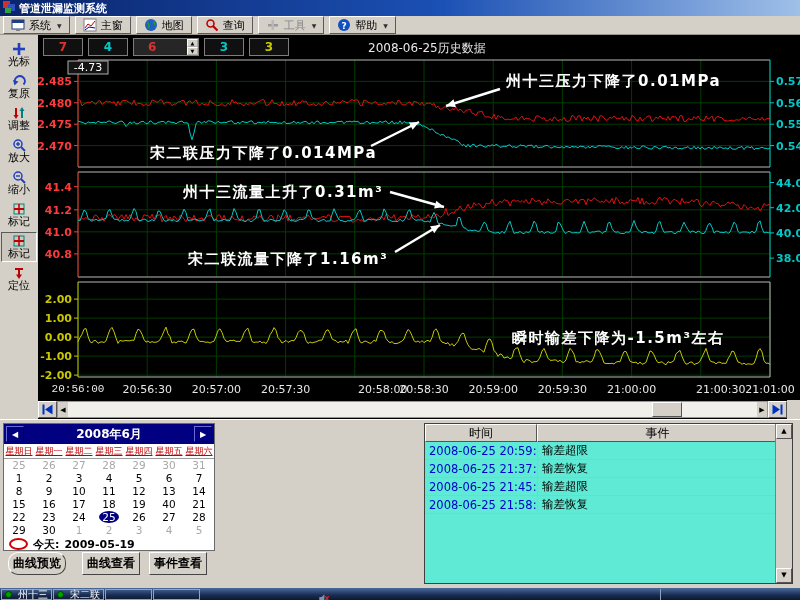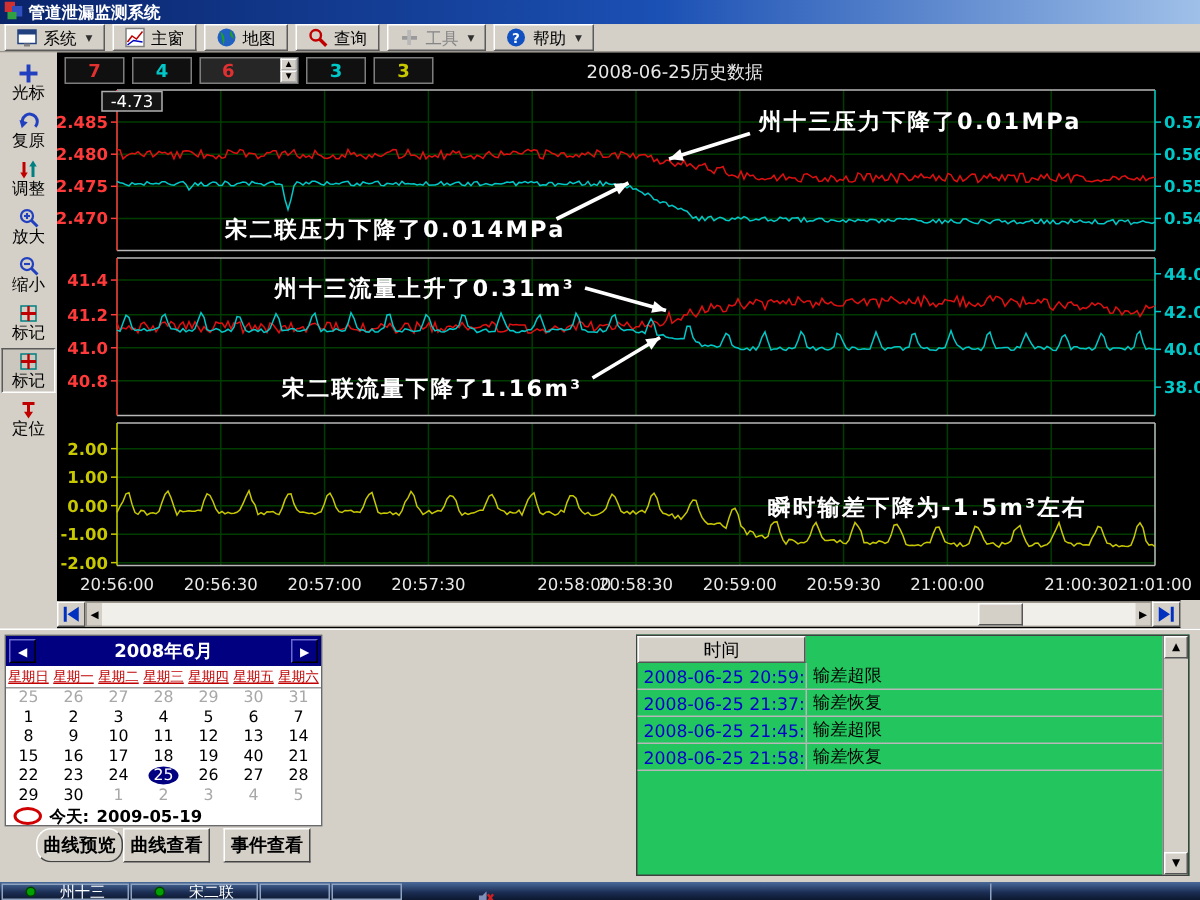--- a/index.html
+++ b/index.html
@@ -18,21 +18,21 @@
     font-size:11px;color:#000;border:1px solid transparent;}
   .tool-item.pressed{border:1px solid;border-color:#5a5a5a #ffffff #ffffff #5a5a5a;background:#cbc7bf;}
   .tool-item .lbl{line-height:12px;}
   .chart-stack{width:762px;background:#000;display:flex;flex-direction:column;position:relative;}
   .num-row{height:23px;display:flex;align-items:center;position:relative;}
   .counter{width:38px;height:16px;margin-left:5px;background:#101010;border:1px solid #7d7d7d;
     display:flex;align-items:center;justify-content:center;font-size:12px;font-weight:bold;}
   .counter.spin{width:50px;background:#262626;justify-content:space-between;padding-left:14px;box-sizing:content-box;}
   .spinner{width:11px;height:16px;display:flex;flex-direction:column;}
   .spinner div{flex:1;background:#d4d0c8;border:1px outset #fff;font-size:5px;line-height:6px;text-align:center;color:#000;}
-  .chart-title{position:absolute;left:330px;top:5px;color:#e8e8e8;font-size:12px;margin-left:23px;}
+  .chart-title{position:absolute;left:330px;top:5px;color:#e8e8e8;font-size:12px;}
   #charts svg{display:block;}
   .time-axis{height:20px;position:relative;}
   .time-axis span{position:absolute;top:3px;transform:translateX(-50%);color:#e8e8e8;font-size:11px;white-space:nowrap;}
   .scroll-row{height:19px;display:flex;align-items:center;background:#000;}
   .vcr-btn{width:19px;height:17px;background:#d4d0c8;border:1px solid;border-color:#fff #555 #555 #fff;
     display:flex;align-items:center;justify-content:center;box-sizing:border-box;}
   .hscroll{flex:1;height:17px;background:#d4d0c8;display:flex;align-items:center;border:1px solid #9a968e;box-sizing:border-box;}
   .scroll-arrow{width:10px;font-size:7px;text-align:center;color:#000;}
   .scroll-track{flex:1;height:15px;background:#f1efe9;position:relative;}
   .scroll-thumb{position:absolute;top:0;height:15px;width:30px;background:#d4d0c8;border:1px solid;border-color:#fff #555 #555 #fff;box-sizing:border-box;}
@@ -47,35 +47,35 @@
     color:#c00000;font-size:9px;border-bottom:1px solid #9a9a9a;text-decoration:underline;}
   .cal-grid{display:grid;grid-template-columns:repeat(7,1fr);grid-auto-rows:13px;text-align:center;font-size:10.5px;color:#000;}
   .cal-cell span{display:inline-block;min-width:20px;line-height:12px;}
   .cal-cell.other{color:#a8a8a8;}
   .cal-cell.sel span{background:#000080;color:#fff;border-radius:50%;}
   .cal-footer{height:14px;display:flex;align-items:center;gap:5px;padding-left:5px;font-size:11px;font-weight:bold;color:#000;}
   .today-icon{width:15px;height:8px;border:2px solid #d00000;border-radius:50%;}
   .panel-btn{position:absolute;top:132px;width:56px;height:21px;background:#d4d0c8;
     border:1px solid;border-color:#fff #444 #444 #fff;font-size:12px;font-weight:bold;color:#000;
     display:flex;align-items:center;justify-content:center;}
-  .event-table{position:absolute;left:424px;top:3px;width:369px;height:161px;background:#22c55e;border:1px solid #404040;box-sizing:border-box;}
+  .event-table{position:absolute;left:424px;top:3px;width:369px;height:161px;background:#5eead4;border:1px solid #404040;box-sizing:border-box;}
   .tbl-header{display:flex;height:18px;}
   .th{background:#d4d0c8;border:1px solid;border-color:#fff #555 #555 #fff;box-sizing:border-box;
     display:flex;align-items:center;justify-content:center;font-size:12px;color:#000;}
   .tbl-row{display:flex;height:17px;border-bottom:1px solid #b8b8b8;}
   .td{font-size:11.5px;display:flex;align-items:center;padding-left:4px;box-sizing:border-box;white-space:nowrap;overflow:hidden;}
   .td.time{color:#0000cc;}
   .td.evt{color:#000;border-left:1px solid #b8b8b8;}
   .vscroll{position:absolute;right:0;top:0;bottom:0;width:16px;background:#d4d0c8;border-left:1px solid #808080;}
   .vs-btn{height:15px;background:#d4d0c8;border:1px solid;border-color:#fff #555 #555 #fff;box-sizing:border-box;
     font-size:7px;text-align:center;line-height:13px;color:#000;}
   .vs-btn.bottom{position:absolute;bottom:0;left:0;right:0;}
   .taskbar{height:13px;background:linear-gradient(180deg,#4a6a9a,#1a2c52 55%,#0a1428);display:flex;align-items:center;position:relative;}
-  .task-cell{height:11px;min-width:42px;border:1px solid #8fa3c0;display:flex;align-items:center;gap:16px;
-    padding:0 15px;margin-left:1px;color:#fff;font-size:10px;box-sizing:border-box;}
+  .task-cell{height:11px;min-width:42px;border:1px solid #8fa3c0;display:flex;align-items:center;gap:6px;
+    padding:0 3px;margin-left:1px;color:#fff;font-size:10px;box-sizing:border-box;}
   .task-cell.empty{min-width:47px;}
   .green-dot{width:7px;height:7px;border-radius:50%;background:#00a000;border:1px solid #004000;box-sizing:border-box;}
   .task-divider{position:absolute;left:660px;top:1px;width:1px;height:11px;background:#8fa3c0;}
   .speaker{position:absolute;left:318px;top:1px;}
 </style>
 </head>
 <body>
 
 <div class="window">
   <div class="titlebar">
@@ -351,21 +351,21 @@
             <text x="34" y="61.099999999999994" text-anchor="end" font-size="11" font-weight="bold" fill="#c8c800">0.00</text>
             <line x1="36" y1="76.10000000000001" x2="40" y2="76.10000000000001" stroke="#c8c800"></line>
             <text x="34" y="80.10000000000001" text-anchor="end" font-size="11" font-weight="bold" fill="#c8c800">-1.00</text>
             <line x1="36" y1="95.1" x2="40" y2="95.1" stroke="#c8c800"></line>
             <text x="34" y="99.1" text-anchor="end" font-size="11" font-weight="bold" fill="#c8c800">-2.00</text>
             <polyline points="40,61.6 42,57.6 44,54.2 46,49.2 48,48.5 50,56.1 52,61.7 54,62.9 56,60.3 58,60.7 60,63.3 62,62.2 64,61.8 66,62.5 68,60.9 70,54.9 72,49.6 74,47.4 76,51.8 78,57.9 80,63.4 82,60.3 84,61.1 86,60.9 88,60.5 90,60.8 92,60.8 94,60.1 96,60.4 98,53.6 100,49.2 102,50.3 104,54.3 106,59.5 108,62.2 110,61.0 112,62.6 114,61.6 116,62.3 118,62.2 120,61.5 122,59.8 124,55.8 126,51.1 128,47.1 130,53.7 132,56.6 134,63.1 136,61.8 138,63.0 140,61.2 142,61.4 144,61.0 146,62.4 148,63.1 150,58.9 152,53.1 154,49.5 156,49.2 158,55.9 160,59.9 162,61.5 164,61.3 166,61.8 168,62.3 170,62.0 172,63.0 174,61.9 176,61.2 178,56.5 180,50.4 182,48.8 184,52.5 186,58.3 188,61.1 190,61.7 192,60.3 194,60.5 196,60.2 198,61.5 200,61.2 202,61.6 204,58.3 206,52.8 208,49.7 210,48.3 212,54.8 214,61.5 216,62.5 218,62.0 220,62.2 222,61.2 224,63.0 226,61.9 228,63.6 230,60.4 232,54.7 234,51.9 236,47.6 238,50.4 240,57.6 242,59.9 244,63.0 246,61.8 248,60.4 250,62.4 252,61.3 254,60.4 256,60.8 258,57.8 260,52.6 262,50.4 264,51.0 266,53.7 268,60.4 270,63.5 272,61.9 274,63.0 276,62.2 278,61.9 280,60.9 282,60.1 284,60.2 286,55.4 288,50.8 290,49.7 292,53.1 294,58.9 296,60.1 298,60.7 300,62.9 302,61.3 304,62.0 306,61.8 308,60.1 310,63.4 312,58.2 314,53.1 316,50.3 318,48.6 320,56.0 322,61.8 324,63.0 326,61.4 328,61.1 330,62.3 332,63.4 334,62.6 336,60.1 338,61.4 340,54.9 342,50.5 344,50.5 346,52.1 348,58.4 350,61.2 352,62.7 354,61.6 356,63.5 358,63.6 360,63.2 362,62.2 364,61.1 366,59.0 368,53.4 370,49.5 372,51.3 374,55.7 376,60.8 378,62.1 380,60.9 382,62.6 384,60.6 386,62.7 388,61.1 390,60.3 392,61.8 394,57.6 396,50.8 398,48.8 400,52.2 402,59.4 404,62.2 406,62.7 408,63.8 410,62.6 412,65.6 414,63.6 416,66.2 418,63.8 420,61.3 422,56.3 424,53.3 426,53.6 428,60.2 430,64.9 432,67.6 434,69.4 436,69.2 438,69.7 440,68.8 442,68.7 444,70.8 446,72.2 448,65.3 450,59.9 452,58.9 454,62.8 456,70.7 458,72.5 460,76.4 462,73.9 464,74.7 466,78.1 468,77.3 470,76.9 472,78.9 474,77.6 476,70.1 478,68.2 480,67.8 482,74.6 484,79.9 486,82.7 488,79.6 490,79.8 492,80.9 494,82.6 496,81.6 498,81.8 500,80.7 502,77.1 504,71.1 506,68.4 508,73.1 510,78.2 512,80.3 514,80.3 516,80.0 518,79.9 520,81.7 522,80.2 524,82.1 526,82.4 528,79.9 530,73.7 532,68.3 534,70.8 536,74.1 538,81.8 540,81.6 542,82.9 544,81.6 546,82.1 548,80.6 550,81.1 552,82.3 554,81.3 556,76.9 558,70.1 560,69.6 562,72.8 564,77.2 566,82.9 568,83.6 570,83.5 572,83.6 574,83.2 576,84.0 578,82.2 580,81.5 582,81.8 584,76.1 586,71.7 588,71.4 590,76.1 592,81.2 594,82.1 596,82.6 598,82.0 600,84.2 602,82.0 604,84.3 606,83.6 608,82.4 610,76.4 612,70.9 614,71.8 616,74.9 618,79.7 620,82.7 622,82.3 624,81.8 626,83.6 628,84.8 630,81.7 632,82.6 634,82.0 636,80.5 638,73.8 640,72.0 642,70.4 644,76.3 646,81.1 648,84.2 650,83.7 652,82.2 654,82.0 656,84.6 658,83.7 660,83.1 662,81.2 664,77.0 666,72.9 668,68.4 670,74.8 672,80.7 674,81.9 676,82.1 678,84.0 680,82.3 682,82.1 684,83.4 686,83.2 688,83.4 690,78.8 692,75.4 694,71.0 696,71.7 698,77.2 700,82.1 702,82.5 704,84.3 706,83.1 708,84.5 710,83.8 712,84.1 714,84.3 716,83.4 718,78.4 720,71.0 722,68.6 724,71.9 726,80.6 728,83.4 730,83.0 732,84.4" fill="none" stroke="#c8c800" stroke-width="1"></polyline>
             <text x="474" y="63" font-size="15" font-weight="bold" fill="#fff" letter-spacing="1.5">瞬时输差下降为-1.5m³左右</text>
           </svg>
         </div>
       <div class="time-axis" id="time-axis">
-          <span style="left: 40px;">20:56:00</span>
+          <span style="left: 40px; font-family: Liberation Mono, monospace;">20:56:00</span>
           <span style="left: 109.2px;">20:56:30</span>
           <span style="left: 178.4px;">20:57:00</span>
           <span style="left: 247.6px;">20:57:30</span>
           <span style="left: 316.8px; margin-left: 28px;">20:58:00</span>
           <span style="left: 386px;">20:58:30</span>
           <span style="left: 455.2px;">20:59:00</span>
           <span style="left: 524.4px;">20:59:30</span>
           <span style="left: 593.6px;">21:00:00</span>
           <span style="left: 662.8px; margin-left: 20px;">21:00:30</span>
           <span style="left: 732px;">21:01:00</span>
@@ -454,27 +454,28 @@
           <div class="cal-cell other"><span>4</span></div>
           <div class="cal-cell other"><span>5</span></div>
         </div>
         <div class="cal-footer">
           <span class="today-icon"></span>
           <span>今天:</span>
           <span>2009-05-19</span>
         </div>
       </div>
     <div id="action-buttons">
-        <div class="panel-btn" style="left: 24px; border-radius: 10px;">曲线预览</div>
+        <div class="panel-btn" style="left: 8px; border-radius: 10px;">曲线预览</div>
         <div class="panel-btn" style="left: 82px; font-family: Liberation Mono, monospace;">曲线查看</div>
         <div class="panel-btn" style="left: 149px;">事件查看</div>
       </div>
     <div class="event-table" id="event-table">
         <div class="tbl-header">
           <div class="th" style="width: 112px;">时间</div>
+          <div class="th" style="width: 241px;">事件</div>
         </div>
         <div class="tbl-row">
           <div class="td time" style="width: 112px;">2008-06-25 20:59:08</div>
           <div class="td evt" style="width: 241px;">输差超限</div>
         </div>
         <div class="tbl-row">
           <div class="td time" style="width: 112px;">2008-06-25 21:37:31</div>
           <div class="td evt" style="width: 241px;">输差恢复</div>
         </div>
         <div class="tbl-row">

